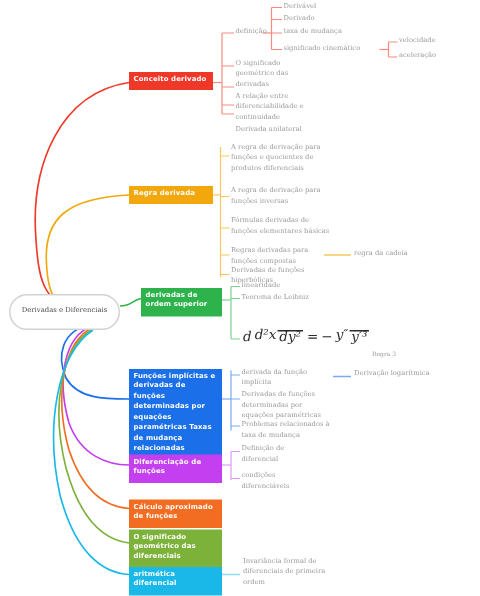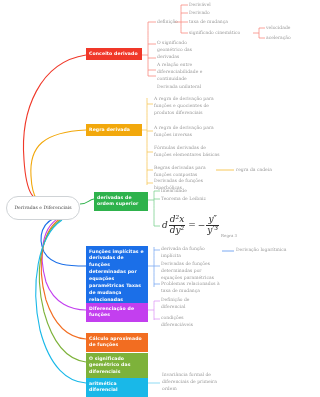--- a/index.html
+++ b/index.html
@@ -26,21 +26,21 @@
     font-family:"DejaVu Serif", serif;
   }
   .leaf2{
     color:#9a9a9a;font-size:4.5px;line-height:1.5;
     font-family:"DejaVu Serif", serif;
   }
   .formula{
     color:#2b2b2b;font-family:"DejaVu Serif", serif;
     display:flex;align-items:center;
   }
-  .frac{display:inline-flex;flex-direction:column;align-items:center;
+  .frac{display:inline-flex;align-items:center;
         vertical-align:middle;line-height:1;margin:0 1px;}
   .frac .num{padding:0 1px 0.4px 1px;}
   .frac .den{padding:0.4px 1px 0 1px;border-top:0.6px solid #2b2b2b;}
   .fml-lab{color:#9a9a9a;font-size:4px;margin-left:1px;align-self:flex-end;}
   .it{font-style:italic;}
 </style>
 </head>
 <body>
 
 <div id="canvas">

